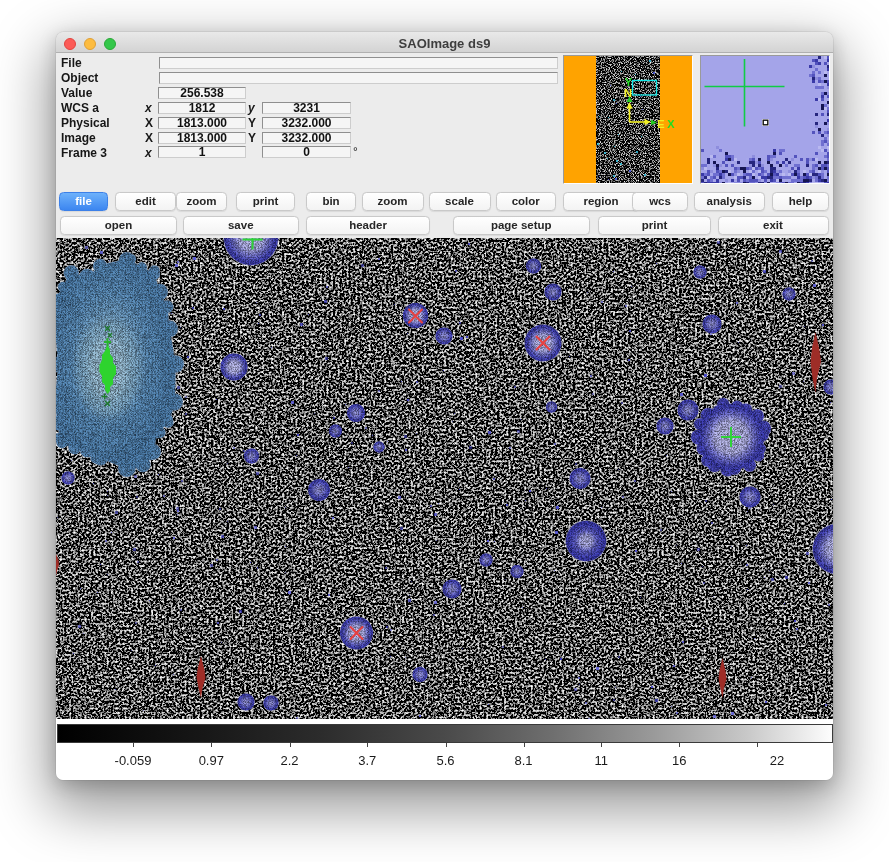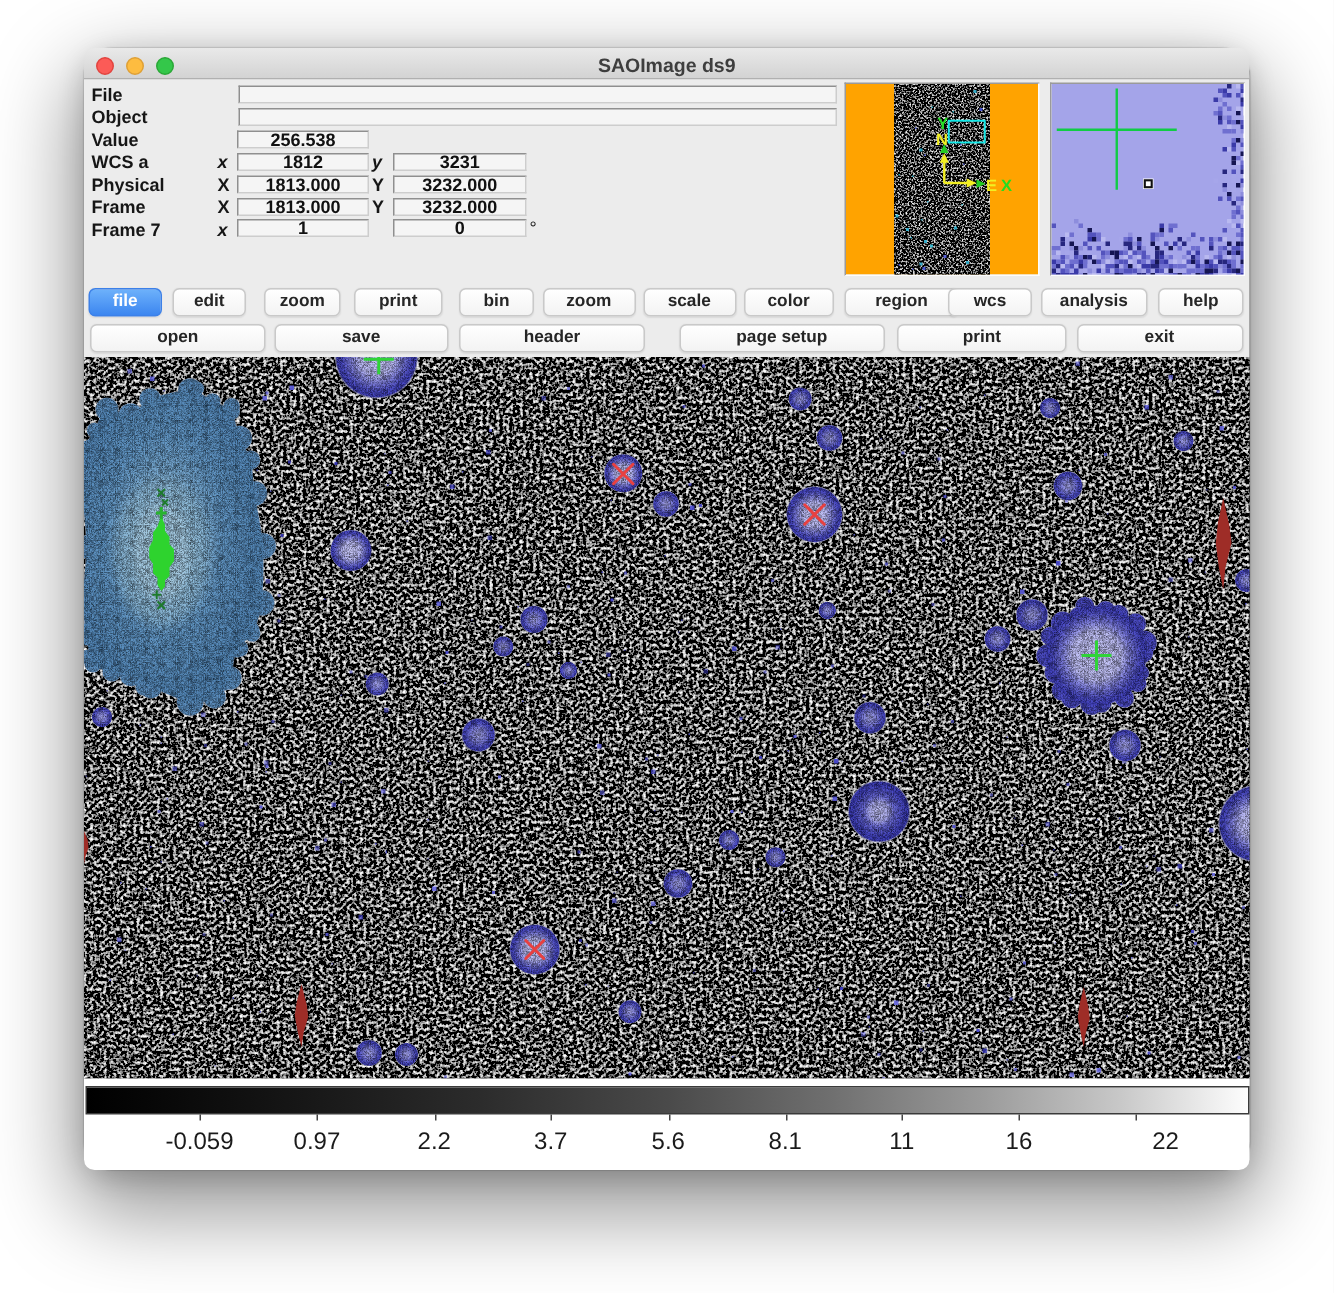--- a/index.html
+++ b/index.html
@@ -1,45 +1,45 @@
 <!DOCTYPE html>
 <html><head><meta charset="utf-8">
 <style>
 *{margin:0;padding:0;box-sizing:border-box}
 html,body{width:889px;height:862px;background:#fff;overflow:hidden;font-family:"Liberation Sans",sans-serif}
-#win{position:absolute;left:56px;top:32px;width:777px;height:748px;background:#ececec;border-radius:19px;
+#win{position:absolute;left:56px;top:32px;width:777px;height:748px;background:#ececec;border-radius:8px;
  box-shadow:0 0 1px rgba(0,0,0,.55), 0 22px 55px 8px rgba(0,0,0,.4), 0 5px 18px rgba(0,0,0,.18);}
 #titlebar{position:absolute;left:0;top:0;width:100%;height:21px;border-radius:7px 7px 0 0;
  background:linear-gradient(#e9e9e9,#d3d3d3);border-bottom:1px solid #b0b0b0}
 .tl{position:absolute;top:5.5px;width:12px;height:12px;border-radius:50%}
 #title{position:absolute;width:100%;text-align:center;top:4px;font-size:13px;font-weight:bold;color:#3e3e3e}
 .lbl{position:absolute;font-size:12px;font-weight:bold;color:#161616;white-space:nowrap}
 .fld{position:absolute;height:12px;background:#f5f5f5;border:1px solid;border-color:#8f8f8f #cdcdcd #cdcdcd #8f8f8f;
  font-size:12px;font-weight:bold;color:#111;text-align:center;line-height:11px}
 .thumb{position:absolute;top:23px;width:130px;height:129px;border:1px solid;border-color:#9a9a9a #fdfdfd #fdfdfd #9a9a9a}
 .btn{position:absolute;height:19px;background:linear-gradient(#ffffff,#f3f3f3);border:1px solid #c9c9c9;border-radius:4.5px;
  font-size:11.5px;font-weight:bold;color:#262626;text-align:center;line-height:17px;box-shadow:0 .5px 1px rgba(0,0,0,.08)}
 .sel{background:linear-gradient(#6db1fb,#3c86f0);color:#fff;border-color:#3c80e8}
 .tick{position:absolute;width:1px;height:4px;background:#444;top:711px}
-.cbl{position:absolute;top:721px;font-size:16px;color:#1b1b1b;transform:translateX(-50%);white-space:nowrap}
+.cbl{position:absolute;top:721px;font-size:13px;color:#1b1b1b;transform:translateX(-50%);white-space:nowrap}
 </style></head><body>
 <div id="win">
  <div id="titlebar">
   <div class="tl" style="left:8px;background:#fc5b57;border:.5px solid #e2443f"></div>
   <div class="tl" style="left:28px;background:#fdbc40;border:.5px solid #dfa036"></div>
   <div class="tl" style="left:48px;background:#34c74a;border:.5px solid #2aa837"></div>
   <div id="title">SAOImage ds9</div>
  </div>
     <div class="lbl" style="left:5px;top:24.2px">File</div>
     <div class="lbl" style="left:5px;top:39.1px">Object</div>
     <div class="lbl" style="left:5px;top:54.0px">Value</div>
     <div class="lbl" style="left:5px;top:68.9px">WCS a</div>
     <div class="lbl" style="left:5px;top:83.8px">Physical</div>
-    <div class="lbl" style="left:5px;top:98.7px">Frame</div>
-    <div class="lbl" style="left:5px;top:113.6px">Frame 7</div>
+    <div class="lbl" style="left:5px;top:98.7px">Image</div>
+    <div class="lbl" style="left:5px;top:113.6px">Frame 3</div>
     <div class="lbl" style="left:89px;top:68.9px;font-style:italic;">x</div>
     <div class="lbl" style="left:192px;top:68.9px;font-style:italic;">y</div>
     <div class="lbl" style="left:89px;top:83.8px;">X</div>
     <div class="lbl" style="left:192px;top:83.8px;">Y</div>
     <div class="lbl" style="left:89px;top:98.7px;">X</div>
     <div class="lbl" style="left:192px;top:98.7px;">Y</div>
     <div class="lbl" style="left:89px;top:113.6px;font-style:italic;">x</div>
     <div class="lbl" style="left:297px;top:113px;font-weight:normal">°</div>
     <div class="fld" style="left:103px;top:25px;width:399px"></div>
     <div class="fld" style="left:103px;top:40px;width:399px"></div>
@@ -493,21 +493,21 @@
         <rect x="111" y="126" width="3" height="3" fill="#b9b9f0"></rect>
         <rect x="114" y="126" width="3" height="3" fill="#b9b9f0"></rect>
         <rect x="117" y="126" width="3" height="3" fill="#a6a6ea"></rect>
         <rect x="123" y="126" width="3" height="3" fill="#5353bd"></rect>
         <rect x="126" y="126" width="3" height="3" fill="#3a3aa8"></rect>
 <path d="M43.5,3 L43.5,70.5 M3.5,30.5 L83.5,30.5" stroke="#10cc45" stroke-width="1.6" fill="none"></path>
 <rect x="61" y="63" width="7" height="7" fill="#fff"></rect>
 <rect x="62.2" y="64.2" width="4.6" height="4.6" fill="none" stroke="#111" stroke-width="1.4"></rect>
 </svg></div>
     <div class="btn sel" style="left:3px;top:160px;width:49px">file</div>
-    <div class="btn" style="left:59px;top:160px;width:49px">edit</div>
+    <div class="btn" style="left:59px;top:160px;width:61px">edit</div>
     <div class="btn" style="left:120px;top:160px;width:51px">zoom</div>
     <div class="btn" style="left:180px;top:160px;width:59px">print</div>
     <div class="btn" style="left:250px;top:160px;width:50px">bin</div>
     <div class="btn" style="left:305.5px;top:160px;width:62px">zoom</div>
     <div class="btn" style="left:372.5px;top:160px;width:62px">scale</div>
     <div class="btn" style="left:440px;top:160px;width:59.5px">color</div>
     <div class="btn" style="left:507px;top:160px;width:76px">region</div>
     <div class="btn" style="left:576px;top:160px;width:56px">wcs</div>
     <div class="btn" style="left:638px;top:160px;width:70.5px">analysis</div>
     <div class="btn" style="left:716px;top:160px;width:57px">help</div>

